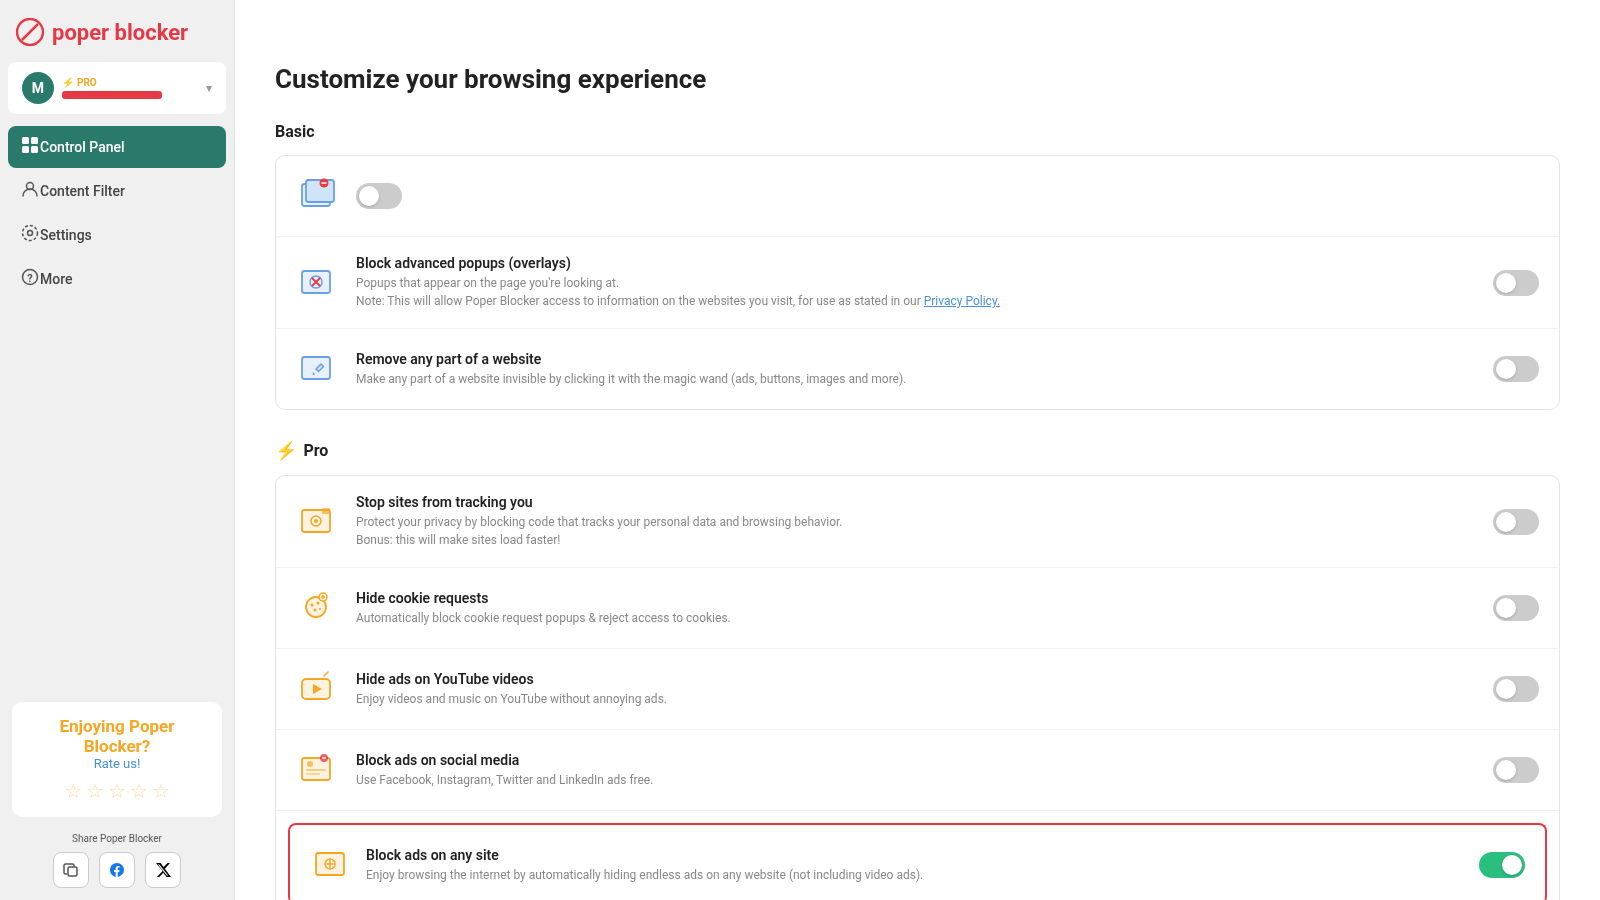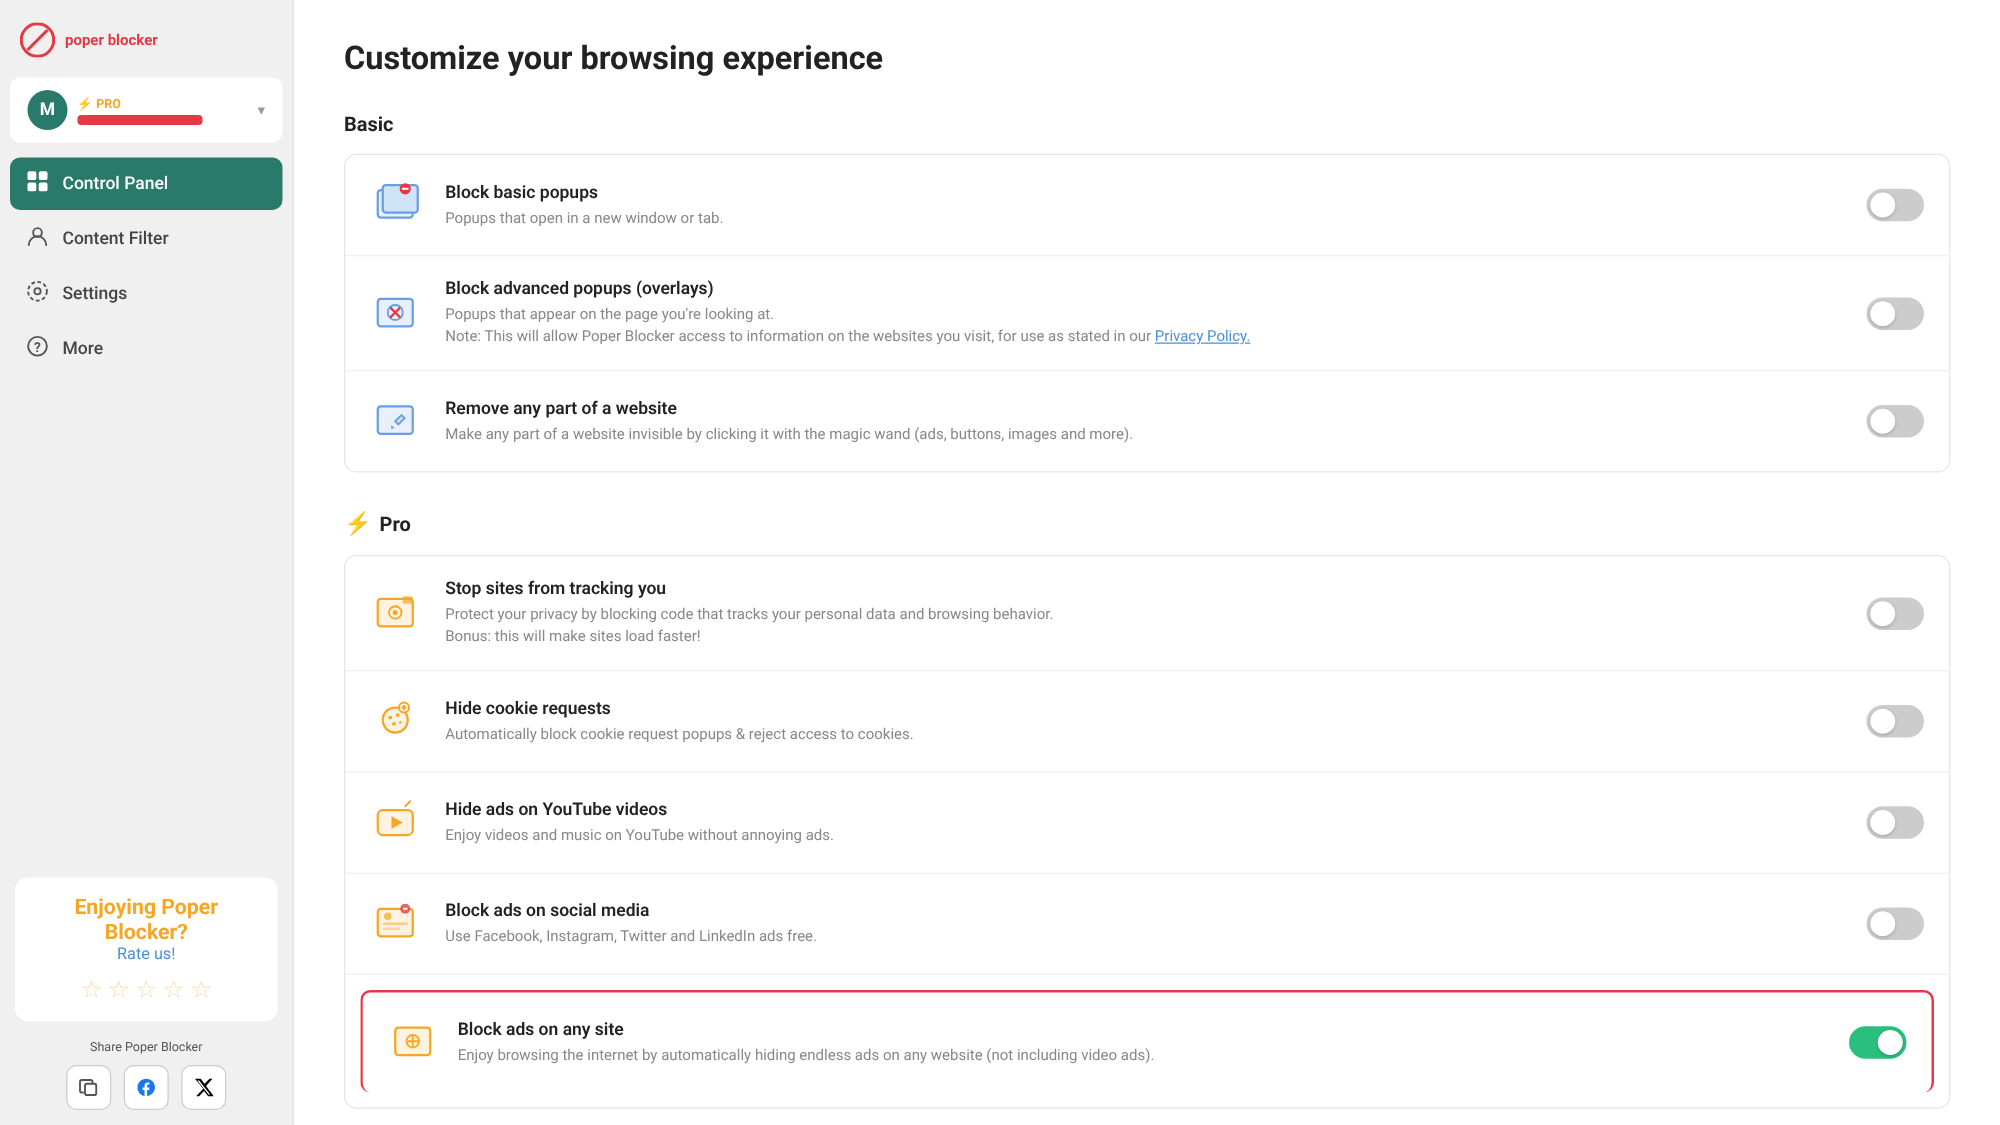--- a/index.html
+++ b/index.html
@@ -23,21 +23,21 @@
       gap: 8px;
       padding: 18px 16px 16px;
     }
 
     .logo-icon {
       width: 28px;
       height: 28px;
     }
 
     .logo-text {
-      font-size: 12px;
+      font-size: 22px;
       font-weight: 700;
       color: #e63946;
     }
 
     .sidebar-user {
       display: flex;
       align-items: center;
       gap: 8px;
       padding: 10px 14px;
       margin: 0 8px 8px;
@@ -88,21 +88,20 @@
     }
 
     .sidebar-nav {
       flex: 1;
       padding: 4px 8px;
     }
 
     .nav-item {
       display: flex;
       align-items: center;
-      gap: 10px;
       padding: 10px 12px;
       border-radius: 8px;
       cursor: pointer;
       color: #444;
       font-size: 14px;
       font-weight: 500;
       margin-bottom: 2px;
     }
 
     .nav-item.active {
@@ -201,20 +200,21 @@
       background: white;
       overflow-y: auto;
       padding: 32px 40px;
     }
 
     .page-title {
       font-size: 26px;
       font-weight: 700;
       color: #222;
       margin-bottom: 28px;
+      margin-top: 32px;
     }
 
     .section-title {
       font-size: 16px;
       font-weight: 700;
       color: #222;
       margin-bottom: 14px;
       display: flex;
       align-items: center;
       gap: 6px;
@@ -427,24 +427,20 @@
 
     <div class="feature-row">
       <div class="feature-icon-wrap">
         <svg width="40" height="40" viewBox="0 0 40 40" fill="none">
           <rect x="4" y="8" width="28" height="22" rx="2.5" stroke="#6b9fe4" stroke-width="1.8" fill="#e8f0fb"></rect>
           <rect x="8" y="4" width="28" height="22" rx="2.5" stroke="#6b9fe4" stroke-width="1.8" fill="#d0e4f8"></rect>
           <circle cx="26" cy="7" r="4.5" fill="#e63946"></circle>
           <line x1="24" y1="7" x2="28" y2="7" stroke="white" stroke-width="1.5" stroke-linecap="round"></line>
         </svg>
       </div>
-      <div class="feature-text">
-        <div class="feature-title">Block basic popups</div>
-        <div class="feature-desc">Popups that open in a new window or tab.</div>
-      </div>
       <div class="toggle"></div>
     </div>
 
     <div class="feature-row">
       <div class="feature-icon-wrap">
         <svg width="40" height="40" viewBox="0 0 40 40" fill="none">
           <rect x="4" y="8" width="28" height="22" rx="2.5" stroke="#6b9fe4" stroke-width="1.8" fill="#e8f0fb"></rect>
           <circle cx="18" cy="19" r="6" stroke="#6b9fe4" stroke-width="1.5" fill="none"></circle>
           <line x1="14.5" y1="15.5" x2="21.5" y2="22.5" stroke="#e63946" stroke-width="1.8" stroke-linecap="round"></line>
           <line x1="21.5" y1="15.5" x2="14.5" y2="22.5" stroke="#e63946" stroke-width="1.8" stroke-linecap="round"></line>

